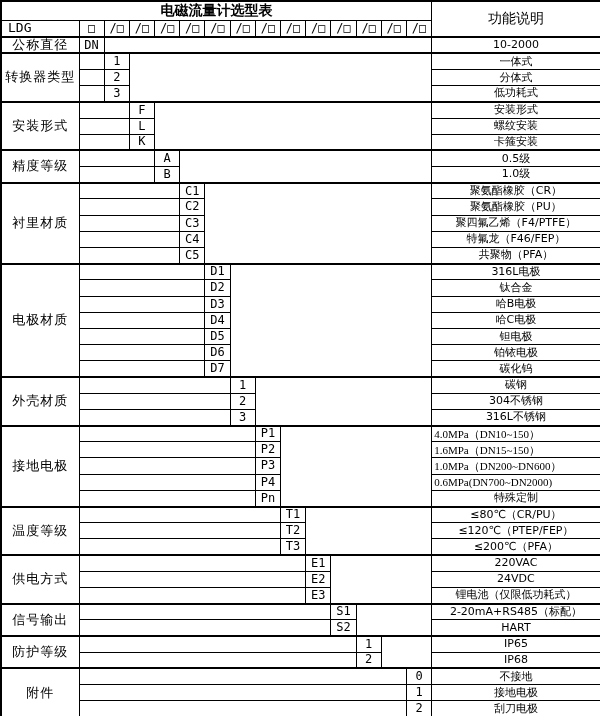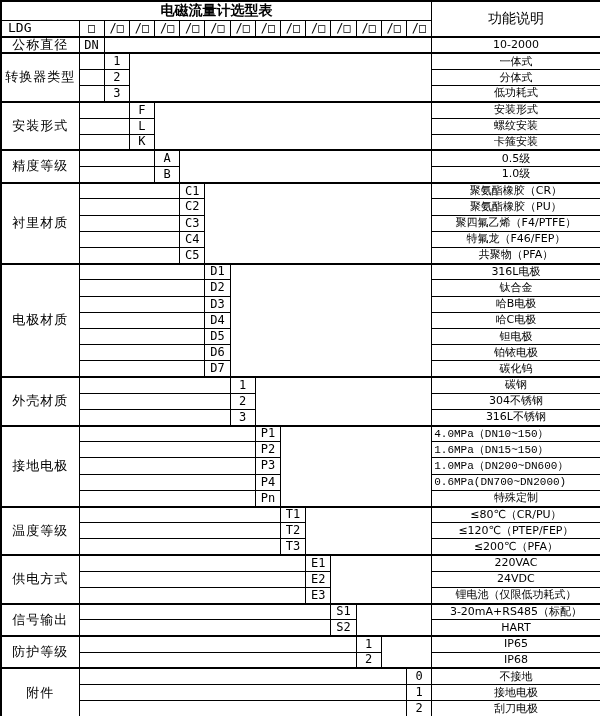--- a/index.html
+++ b/index.html
@@ -13,21 +13,21 @@
   .r-model{height:17px;}
   .r-data{height:16.2px;}
   .t-title{font-weight:bold;font-size:14px;}
   .t-fnh{font-weight:normal;font-size:14px;}
   .t-label{font-size:13px;letter-spacing:1px;}
   .t-prefix{text-align:left;padding-left:6px;font-size:13px;
             font-family:"DejaVu Sans Mono","DejaVu Sans",monospace;}
   .t-code{font-size:12px;font-family:"DejaVu Sans Mono","DejaVu Sans",monospace;}
   .t-desc{font-size:11px;}
   .t-desc.left{text-align:left;padding-left:2px;
-               font-family:Liberation Mono, monospace;}
+               font-family:Liberation Serif, serif;}
   .t-fl.light{border-top:1px solid #e0e0e0;}
 </style>
 </head>
 <body>
 
 <div class="wrap">
   <table>
     <colgroup id="cols">
         <col style="width: 78px;">
         <col style="width: 25.2px;">
@@ -260,21 +260,21 @@
         <tr class="r-data">
           <td class="t-fl light" colspan="9"></td>
           <td class="t-code">E3</td>
           <td class="t-desc">锂电池（仅限低功耗式）</td>
         </tr>
         <tr class="r-data gtop">
           <td class="t-label" rowspan="2">信号输出</td>
           <td class="t-fl" colspan="10"></td>
           <td class="t-code">S1</td>
           <td class="t-fr" colspan="3" rowspan="2"></td>
-          <td class="t-desc">3-20mA+RS485（标配）</td>
+          <td class="t-desc">2-20mA+RS485（标配）</td>
         </tr>
         <tr class="r-data">
           <td class="t-fl light" colspan="10"></td>
           <td class="t-code">S2</td>
           <td class="t-desc">HART</td>
         </tr>
         <tr class="r-data gtop">
           <td class="t-label" rowspan="2">防护等级</td>
           <td class="t-fl" colspan="11"></td>
           <td class="t-code">1</td>

